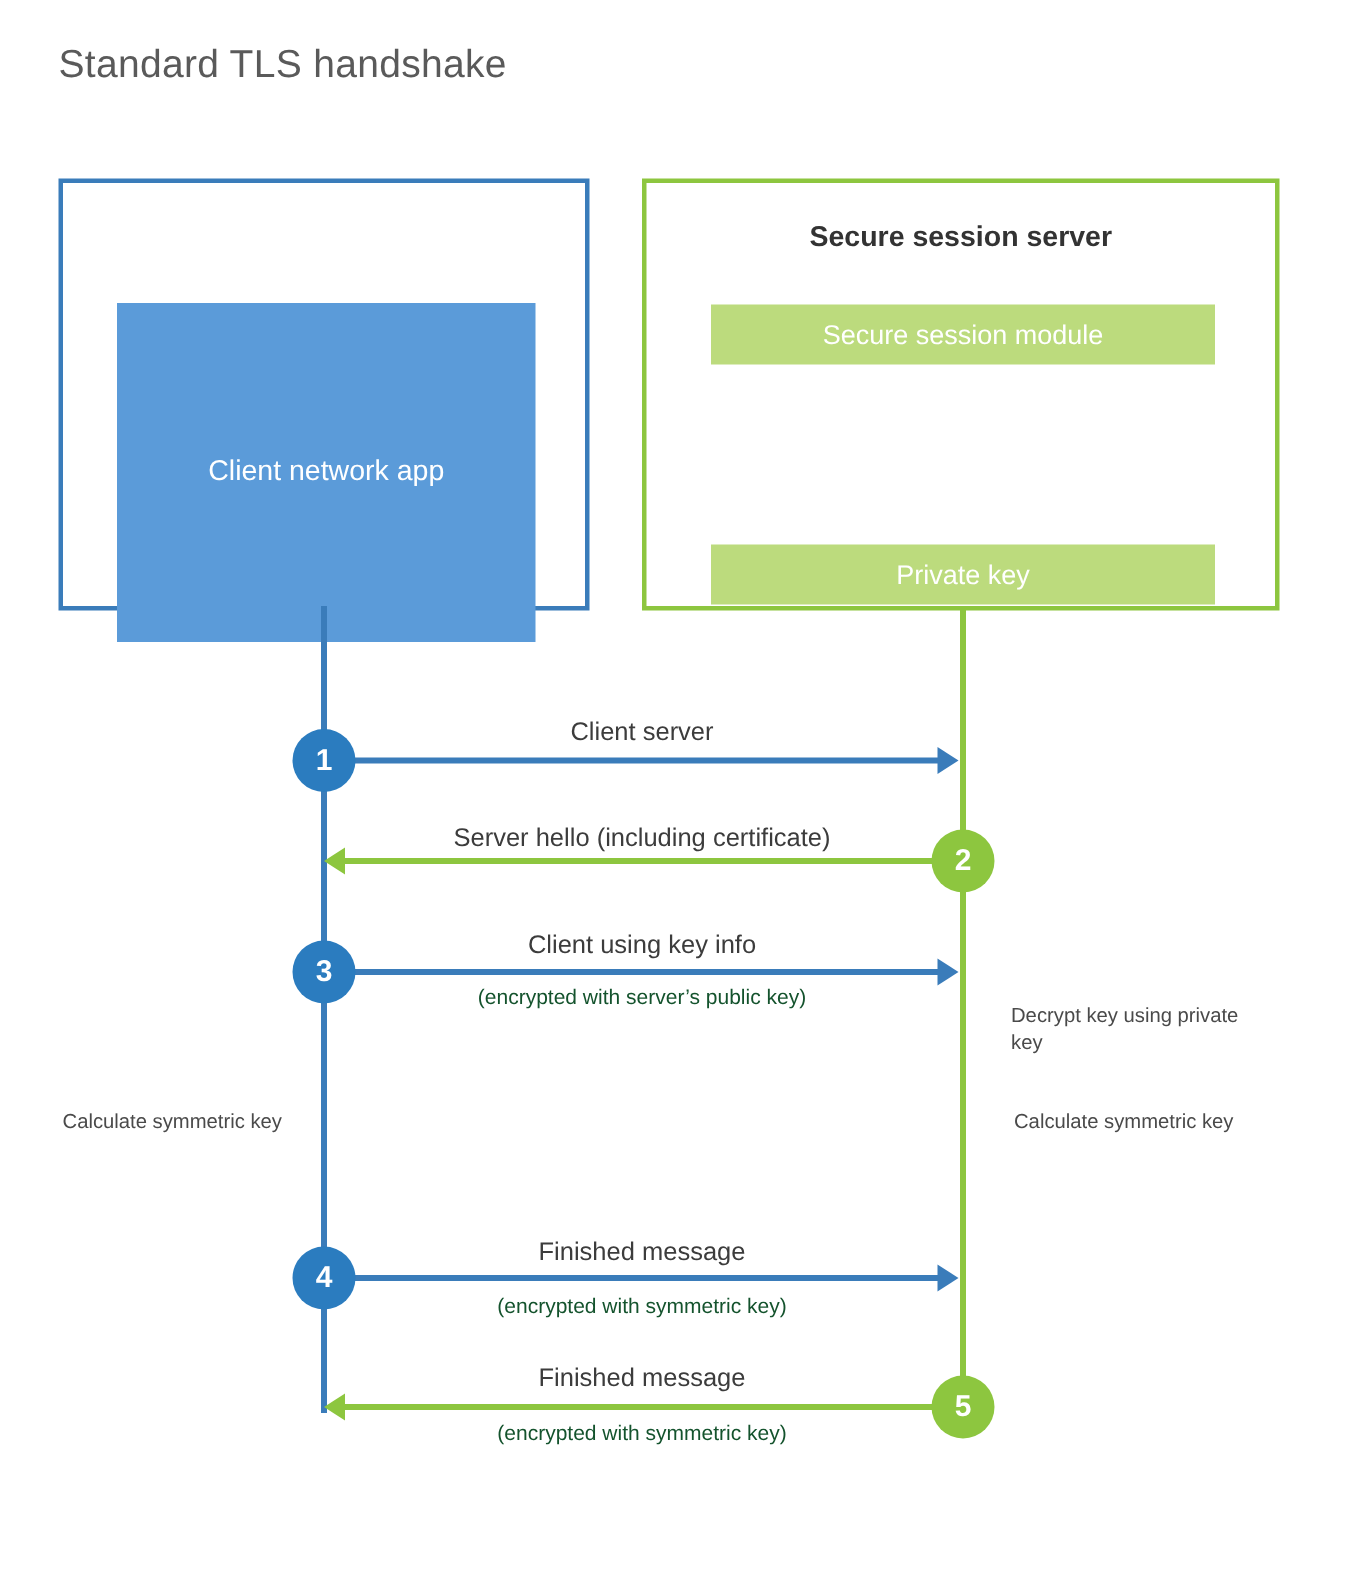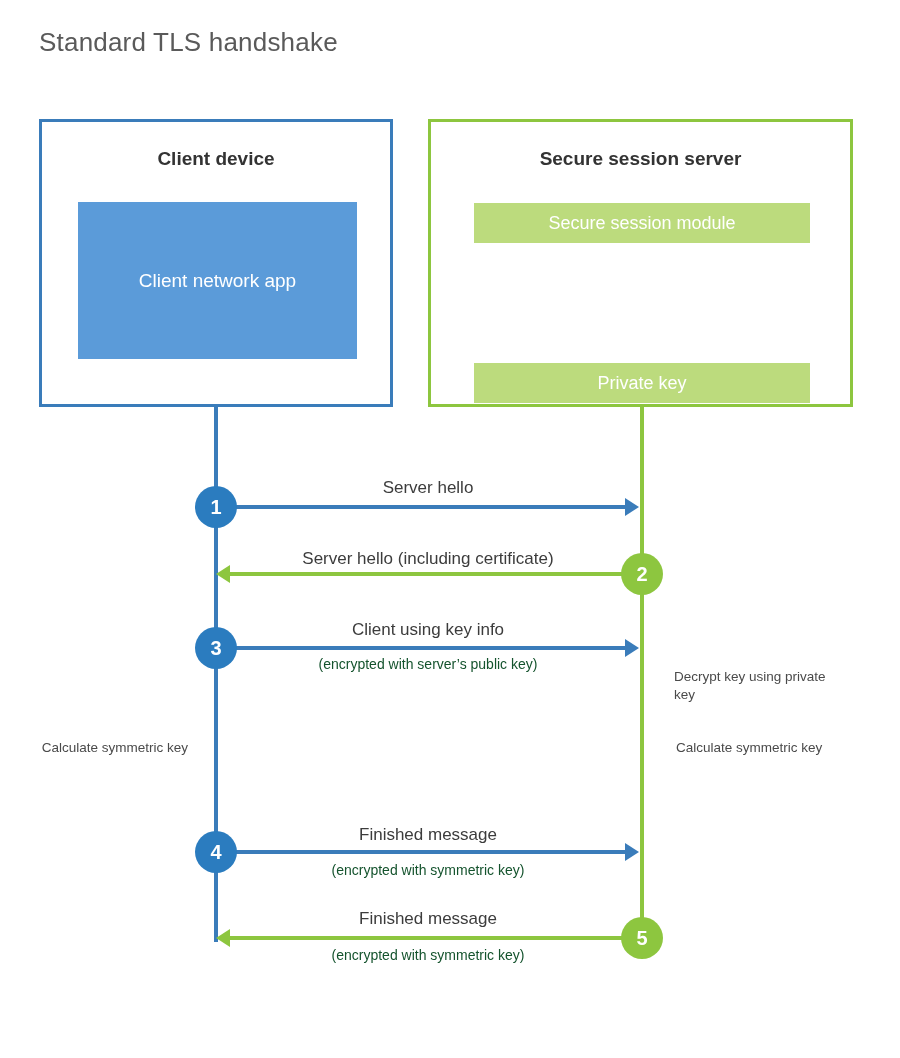--- a/index.html
+++ b/index.html
@@ -62,21 +62,21 @@
     font-weight: bold;
     color: #333333;
   }
 
   
   .client-app {
     position: absolute;
     left: 36px;
     top: 80px;
     width: 279px;
-    height: 157px;
+    height: 226px;
     background: #5b9bd9;
     color: #ffffff;
     font-size: 19px;
     line-height: 26px;
     display: flex;
     align-items: center;
     justify-content: center;
     text-align: center;
     padding: 0 10px;
     box-sizing: border-box;
@@ -185,34 +185,33 @@
   .note.right { text-align: left; }
 </style>
 </head>
 <body>
 
 <div id="canvas">
 
   <div class="page-title">Standard TLS handshake</div>
 
   <div class="entity-box client">
-    <div class="entity-title">Client device</div>
     <div class="client-app">Client network app</div>
   </div>
 
   <div class="entity-box server">
     <div class="entity-title">Secure session server</div>
     <div class="server-bar b0">Secure session module</div>
     <div class="server-bar b2">Private key</div>
   </div>
 
   <div class="lifeline client"></div>
   <div class="lifeline server"></div>
 
-  <div class="msg-label" style="left:216px; top:478px; width:424px;">Server hello</div>
+  <div class="msg-label" style="left:216px; top:478px; width:424px;">Client server</div>
   <div class="arrow blue" style="left:216px; top:505px; width:410px;">
     <span class="head right"></span>
   </div>
   <div class="step-circle blue" style="left:195px; top:486px;">1</div>
 
   <div class="msg-label" style="left:216px; top:549px; width:424px;">Server hello (including certificate)</div>
   <div class="arrow green" style="left:229px; top:572px; width:397px;">
     <span class="head left"></span>
   </div>
   <div class="step-circle green" style="left:621px; top:553px;">2</div>

